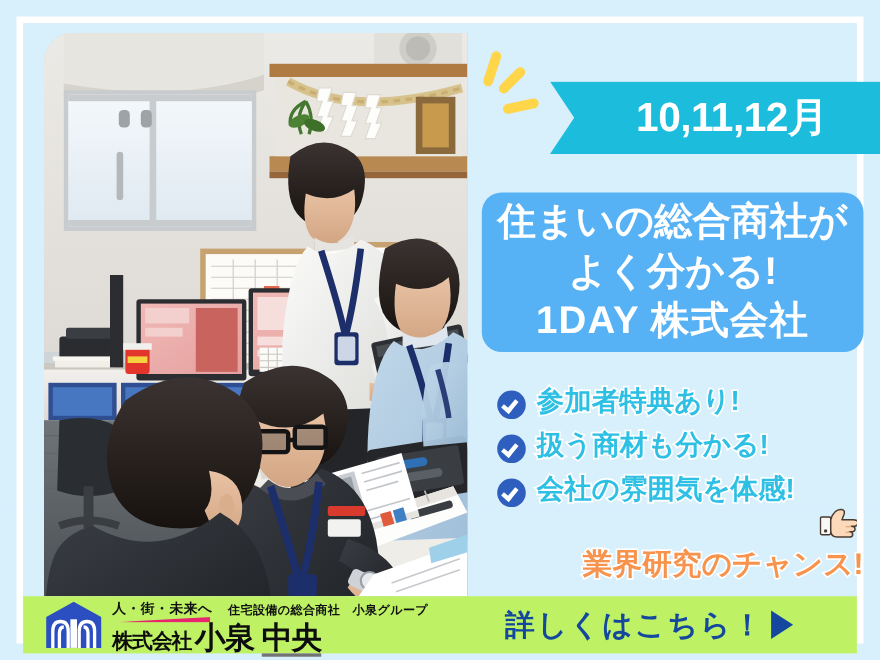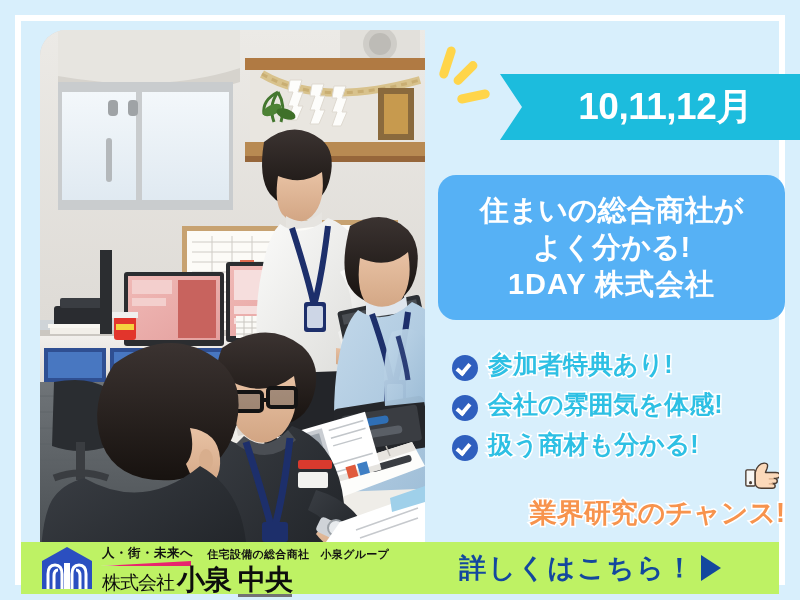--- a/index.html
+++ b/index.html
@@ -63,21 +63,21 @@
   
   .headbox{
     position:absolute;left:13px;top:147px;
     width:347px;height:145px;
     background:#56b1f5;
     border-radius:18px;
     display:flex;flex-direction:column;
     align-items:center;justify-content:center;
   }
   .headbox div{
-    color:#ffffff;font-weight:bold;font-size:29px;
+    color:#ffffff;font-weight:bold;font-size:35px;
     line-height:1.28;white-space:nowrap;letter-spacing:0px;
   }
   .headbox .l3{letter-spacing:1px;}
 
   
   .bullets{
     position:absolute;left:13px;top:313px;
     width:347px;
   }
   .brow{
@@ -150,21 +150,21 @@
   }
   .tl2{
     font-size:11px;font-weight:bold;color:#111;
     margin-left:14px;white-space:nowrap;letter-spacing:0.3px;
   }
   .companyrow{
     position:absolute;left:0;top:18px;
     display:flex;align-items:baseline;white-space:nowrap;
   }
   .cosmall{
-    font-size:19px;font-weight:normal;color:#0d0d0d;
+    font-size:19px;font-weight:bold;color:#0d0d0d;
     letter-spacing:-1px;
   }
   .cobig{
     font-size:28px;font-weight:bold;color:#0d0d0d;
     letter-spacing:-1px;margin-left:3px;
   }
   .cobig2{
     font-size:28px;font-weight:bold;color:#0d0d0d;
     letter-spacing:-1px;margin-left:7px;
     border-bottom:3px solid #737373;line-height:1;
@@ -507,25 +507,25 @@
       <div class="l3">1DAY 株式会社</div>
     </div>
 
     <div class="bullets">
       <div class="brow">
         <span class="chk"></span>
         <span class="btxt">参加者特典あり!</span>
       </div>
       <div class="brow">
         <span class="chk"></span>
-        <span class="btxt">会社の雰囲気を体感!</span>
+        <span class="btxt">扱う商材も分かる!</span>
       </div>
       <div class="brow">
         <span class="chk"></span>
-        <span class="btxt">扱う商材も分かる!</span>
+        <span class="btxt">会社の雰囲気を体感!</span>
       </div>
       <div class="brow last">
         <span class="hand">
           <svg viewBox="0 0 40 32" width="34" height="28">
             <rect x="1" y="10" width="11" height="19" rx="1.5" fill="#f7f7f5" stroke="#4a3b30" stroke-width="1.6"></rect>
             <circle cx="6.5" cy="25" r="1.8" fill="#4a3b30"></circle>
             <path d="M12 13 q3 -11 11 -11 q5 0 3 6 l-2 5 l12 0 q5 0 5 3.5 t-5 3.5 l-2 0 q4 0 4 3 t-4 3 l-2 0 q3.5 0 3.5 2.8 t-3.5 2.8 l-13 0 q-7 0 -7 -7 z" fill="#fbd9ba" stroke="#4a3b30" stroke-width="1.6" stroke-linejoin="round"></path>
             <path d="M28 20.5 h6 M28 26.5 h5" stroke="#d9ab85" stroke-width="1.3" fill="none"></path>
           </svg>
         </span>

